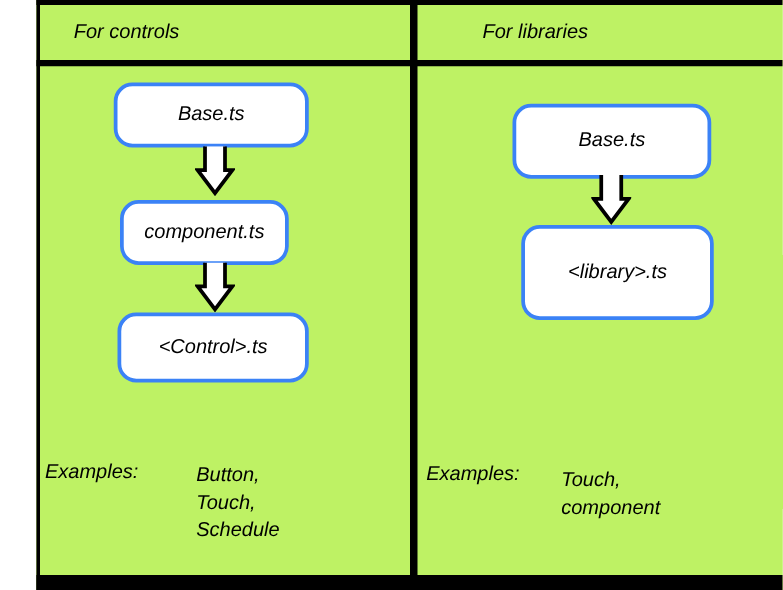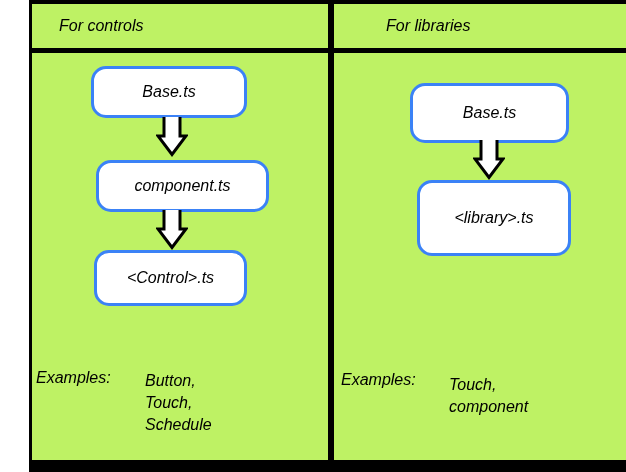--- a/index.html
+++ b/index.html
@@ -36,21 +36,21 @@
     border: 3px solid #3b82f6;
     border-radius: 15px;
     display: flex;
     align-items: center;
     justify-content: center;
     font-style: italic;
     font-size: 16px;
     white-space: nowrap;
   }
   #node-l-base      { left: 62px;  top: 66px;  width: 156px; height: 52px; }
-  #node-l-component { left: 67px;  top: 160px; width: 173px; height: 52px; }
+  #node-l-component { left: 67px;  top: 160px; width: 135px; height: 52px; }
   #node-l-control   { left: 65px;  top: 250px; width: 153px; height: 56px; }
   #node-r-base      { left: 381px; top: 83px;  width: 159px; height: 60px; }
   #node-r-library   { left: 388px; top: 180px; width: 154px; height: 76px; font-style: italic; }
 
   .arrow { position: absolute; width: 32px; height: 40px; }
   #arrow-l-1 { left: 127px; top: 117px; }
   #arrow-l-2 { left: 127px; top: 210px; }
   #arrow-r-1 { left: 444px; top: 140px; }
 
   .examples-label {
@@ -63,21 +63,21 @@
   #examples-label-left  { left: 7px;   top: 368px; }
   #examples-label-right { left: 312px; top: 370px; }
 
   .examples-list {
     position: absolute;
     font-style: italic;
     font-size: 16px;
     line-height: 22px;
     white-space: nowrap;
   }
-  #examples-list-left  { left: 116px; top: 370px; }
+  #examples-list-left  { left: 128px; top: 370px; }
   #examples-list-right { left: 420px; top: 374px; }
   .examples-list span { display: block; }
 </style>
 </head>
 <body>
 
 <div id="canvas">
 
   <div class="bar" id="border-top"></div>
   <div class="bar" id="border-left"></div>

